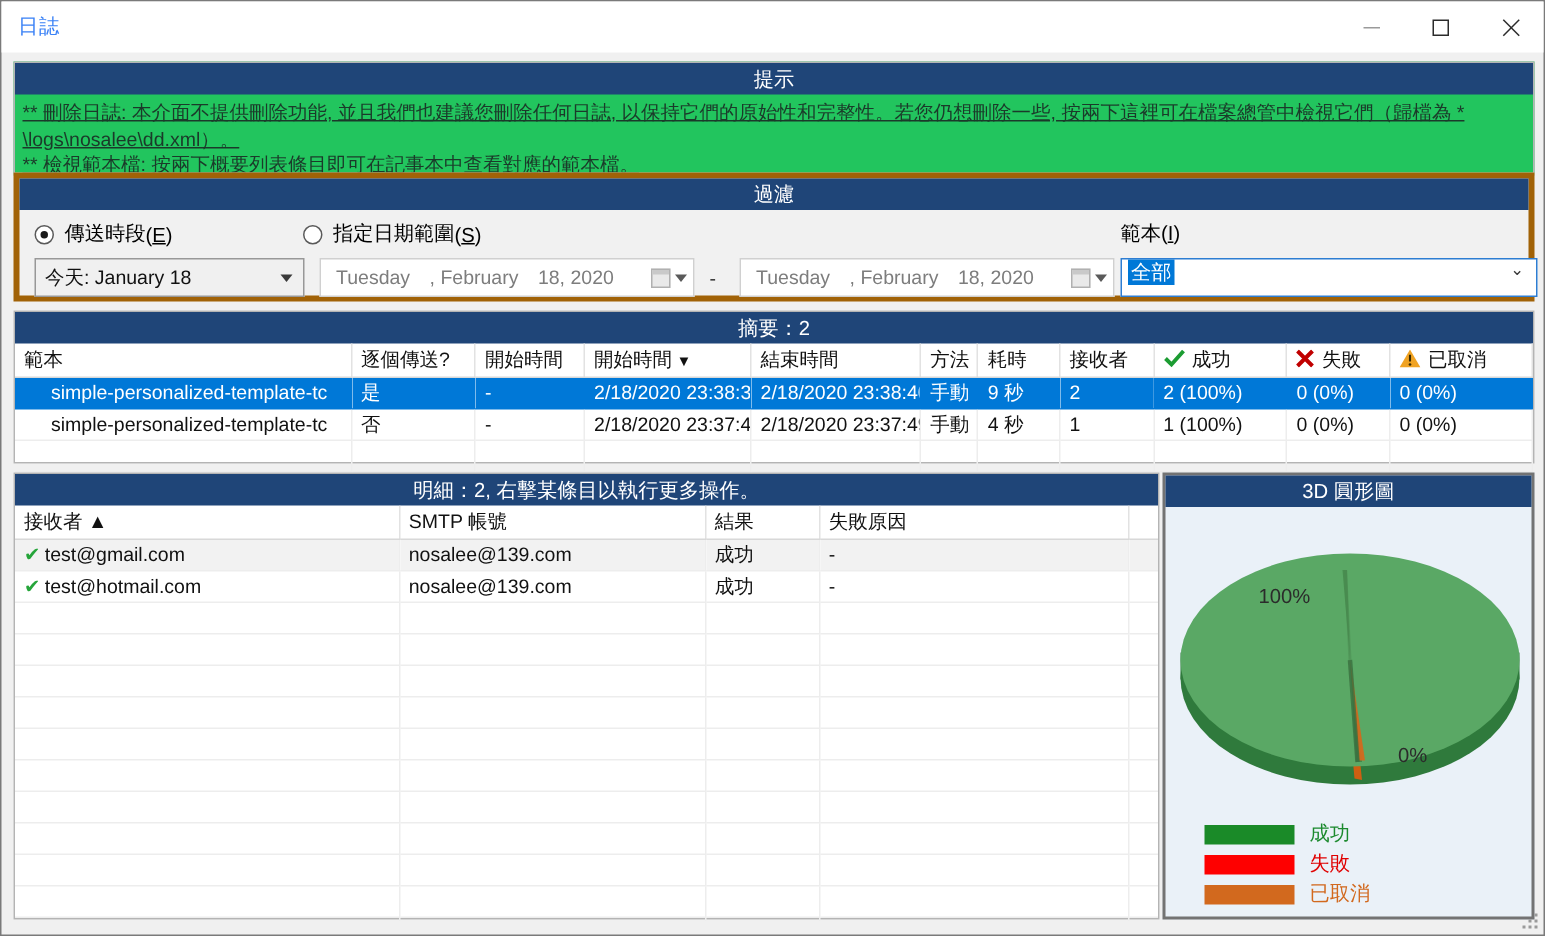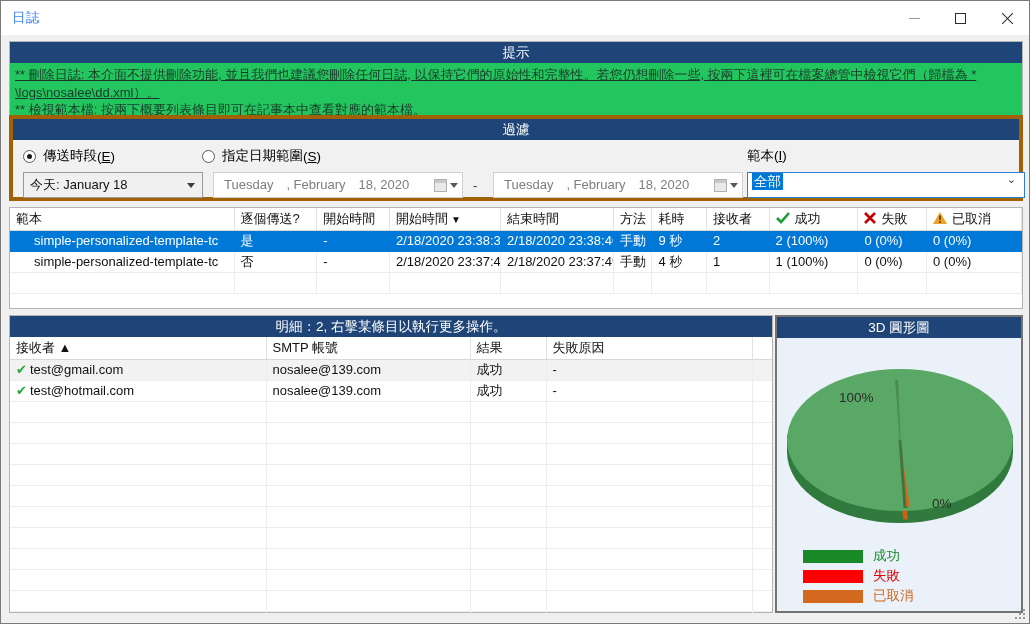--- a/index.html
+++ b/index.html
@@ -275,20 +275,21 @@
       </div>
 
       <div class="combo-sel">
         <span class="selv">全部</span>
         <span class="caret2">⌄</span>
       </div>
     </div>
   </div>
 
   <div class="summary-box">
+    <div class="sec-header">摘要：2</div>
     <table class="grid">
       <colgroup>
         <col style="width:222px">
           <col style="width:82px">
           <col style="width:72px">
         <col style="width:110px">
           <col style="width:112px">
           <col style="width:38px">
         <col style="width:54px">
           <col style="width:62px">

